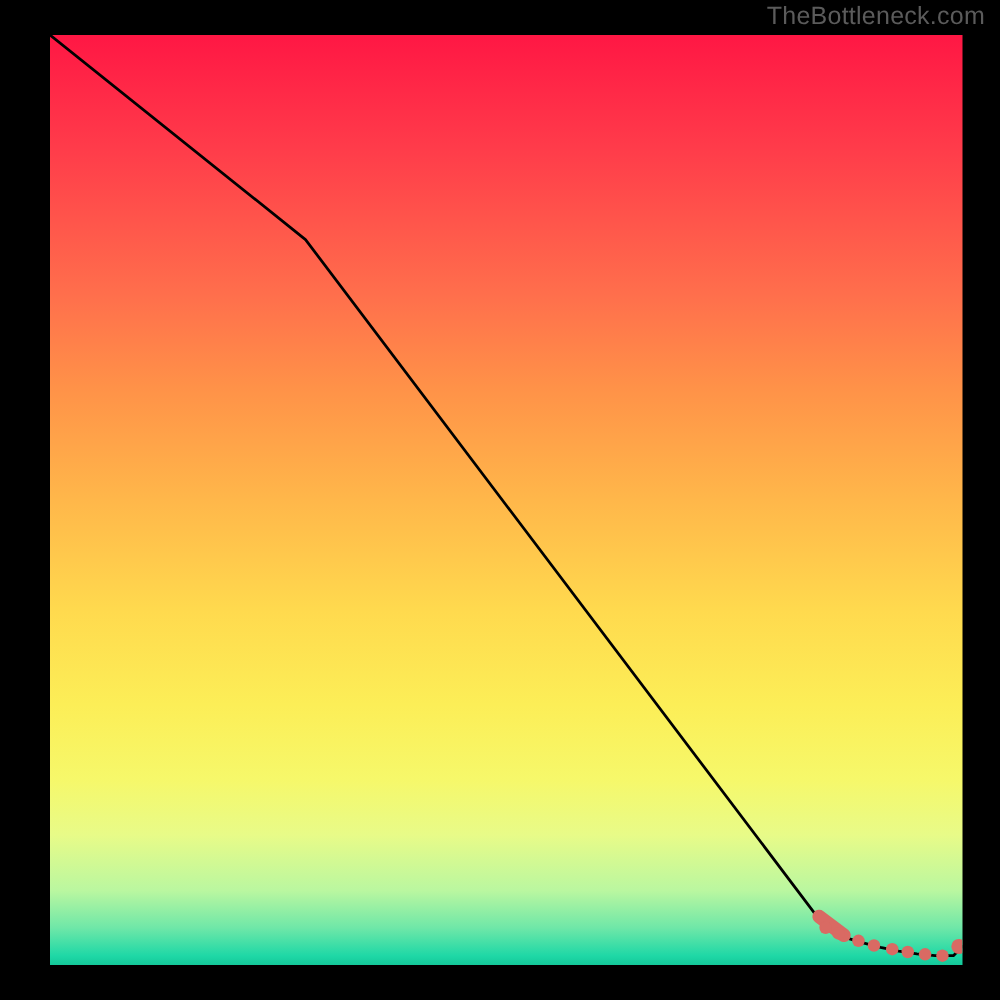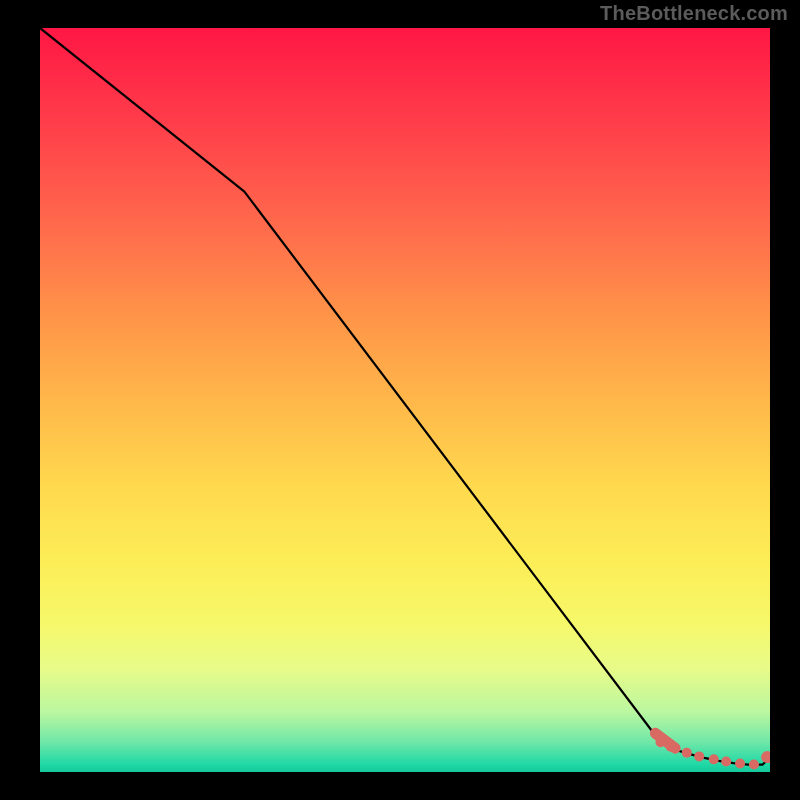--- a/index.html
+++ b/index.html
@@ -16,21 +16,21 @@
     width: 800px;
     height: 800px;
     background: #000;
   }
   .watermark {
     position: absolute;
     top: 2px;
     right: 12px;
     color: #5b5b5b;
     font-size: 20px;
-    font-weight: 700;
+    font-weight: 400;
     letter-spacing: 0.2px;
     z-index: 10;
   }
   .plot-area {
     position: absolute;
     left: 40px;
     top: 28px;
     width: 730px;
     height: 744px;
     background: linear-gradient(

